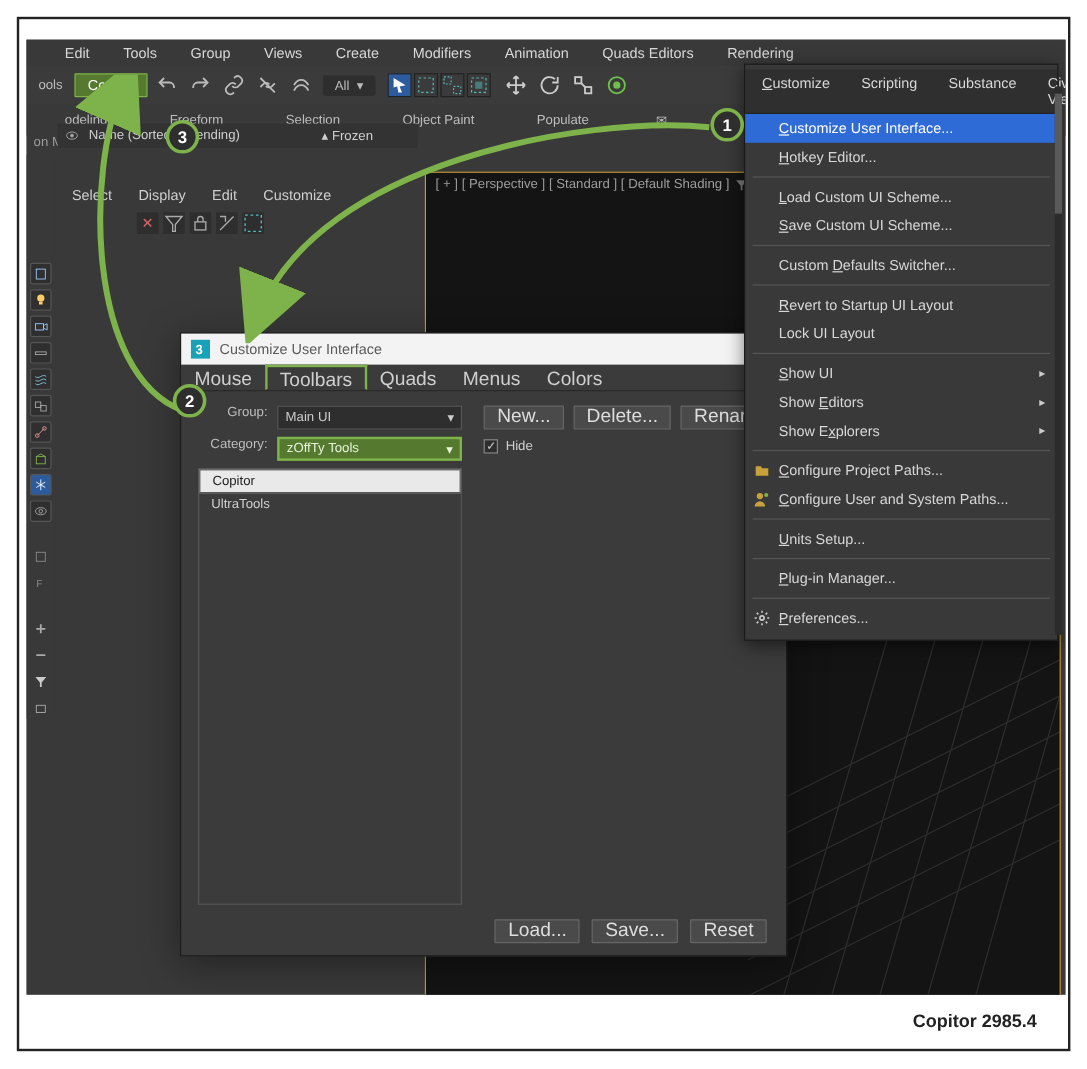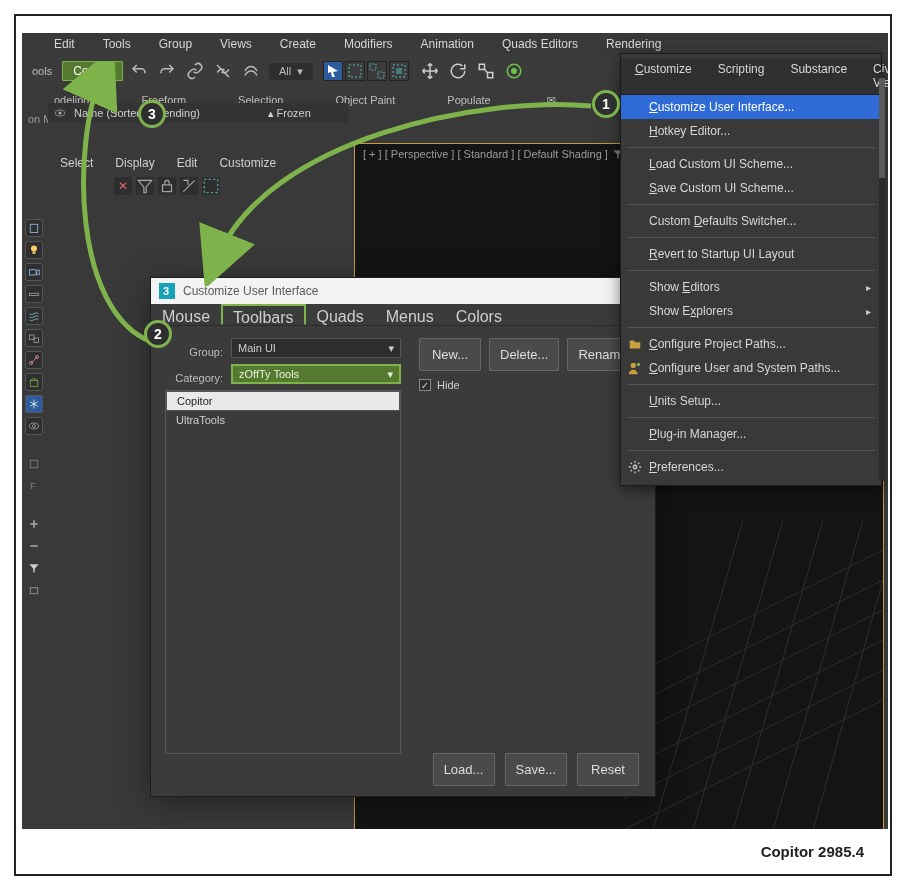--- a/index.html
+++ b/index.html
@@ -58,29 +58,29 @@
   
   .cui { position:absolute; top:244px; left:128px; width:506px; height:520px; background:#3b3b3b; border:1px solid #1c1c1c; color:#cfcfcf; font-size:11px; z-index:20; box-shadow:0 6px 30px rgba(0,0,0,.4);}
   .cui .title { height:26px; background:#f3f3f3; color:#5a5a5a; display:flex; align-items:center; padding:0 8px; gap:8px; font-size:12px;}
   .cui .title .q{margin-left:auto; color:#888;}
   .cui .tabs { display:flex; height:22px; background:#3b3b3b; border-bottom:1px solid #2a2a2a;}
   .cui .tabs .t{ padding:3px 10px; font-size:16px; color:#cfcfcf; border:1px solid transparent;}
   .cui .tabs .t.active{ background:#3b3b3b; border:2px solid #7eb24a; border-bottom:1px solid #3b3b3b;}
   .cui .body{ padding:12px 14px; display:flex; gap:18px; height:440px;}
   .cui .left{ width:236px; display:flex; flex-direction:column; gap:6px;}
   .cui .right{ flex:1; display:flex; flex-direction:column; gap:8px;}
-  .cui .row{display:flex; align-items:flex-end; gap:8px;}
+  .cui .row{display:flex; align-items:flex-start; gap:8px;}
   .cui .lbl{width:58px; text-align:right; color:#bdbdbd;}
   .cui select, .cui .sel{flex:1; height:20px; background:#2e2e2e; border:1px solid #555; color:#ccc; padding:0 6px; display:flex; align-items:center; justify-content:space-between;}
   .cui .sel.cat{ background:#557a2f; border:2px solid #7eb24a; color:#e6f3d8;}
   .cui .listbox{ flex:1; background:#3b3b3b; border:1px solid #555; margin-left:0; padding:0;}
   .cui .listbox .li{ padding:3px 10px; font-size:11px;}
   .cui .listbox .li.white{ background:#fdfdfd; color:#333;}
   .cui .listbox .li.sel{ background:#e9e9e9; color:#222;}
-  .cui .btn{ height:33px; min-width:62px; background:#4a4a4a; border:1px solid #666; color:#ddd; font-size:13px; padding:0 10px; border-radius:1px;}
+  .cui .btn{ height:20px; min-width:62px; background:#4a4a4a; border:1px solid #666; color:#ddd; font-size:16px; padding:0 10px; border-radius:1px;}
   .cui .fieldset-lbl{ color:#bdbdbd; padding-bottom:4px;}
   .cui .checkbox{display:flex; align-items:center; gap:6px;}
   .cui .checkbox .box{width:12px;height:12px;border:1px solid #888; background:#2e2e2e; display:flex;align-items:center;justify-content:center; font-size:10px; color:#ccc;}
   .cui .footer{ position:absolute; bottom:10px; right:16px; display:flex; gap:10px;}
 
   
   .badge{ position:absolute; width:28px; height:28px; border:3px solid #7eb24a; border-radius:50%; background:#2e2e2e; color:#fff; font-weight:700; font-size:14px; display:flex; align-items:center; justify-content:center; z-index:50;}
   .caption{ position:absolute; bottom:14px; right:26px; font-weight:700; font-size:15px; color:#222;}
 
   svg.arrow{position:absolute; z-index:40; pointer-events:none;}
@@ -377,21 +377,27 @@
             <span><u>S</u>ave Custom UI Scheme...</span>
           </div>
           <div class="sep"></div>
           <div class="dd-item">
             <span>Custom <u>D</u>efaults Switcher...</span>
           </div>
           <div class="sep"></div>
           <div class="dd-item">
             <span><u>R</u>evert to Startup UI Layout</span>
           </div>
-          <div class="sep"></div>
+          <div class="dd-item">
+            <span>Lock UI Layout</span>
+          </div>
+          <div class="sep"></div>
+          <div class="dd-item arrow">
+            <span><u>S</u>how UI</span>
+          </div>
           <div class="dd-item arrow">
             <span>Show <u>E</u>ditors</span>
           </div>
           <div class="dd-item arrow">
             <span>Show E<u>x</u>plorers</span>
           </div>
           <div class="sep"></div>
           <div class="dd-item">
             <span class="ico">
               <svg viewBox="0 0 16 16" fill="#c9a13b">

